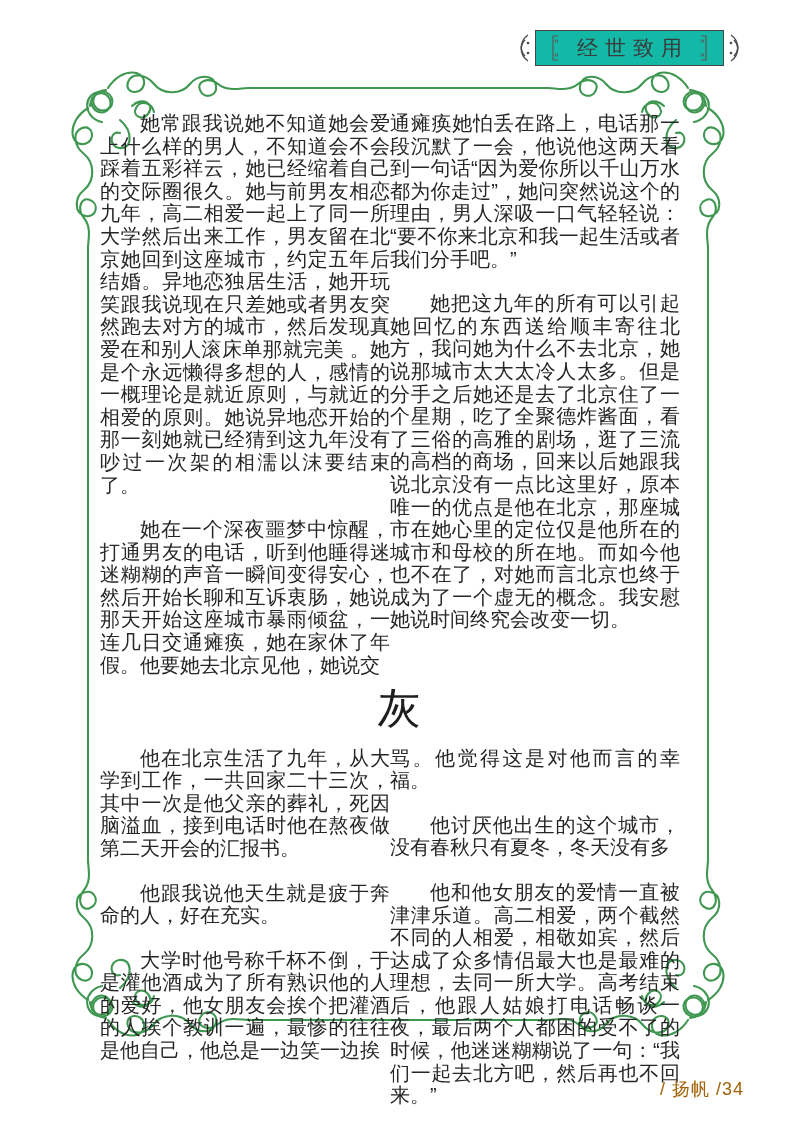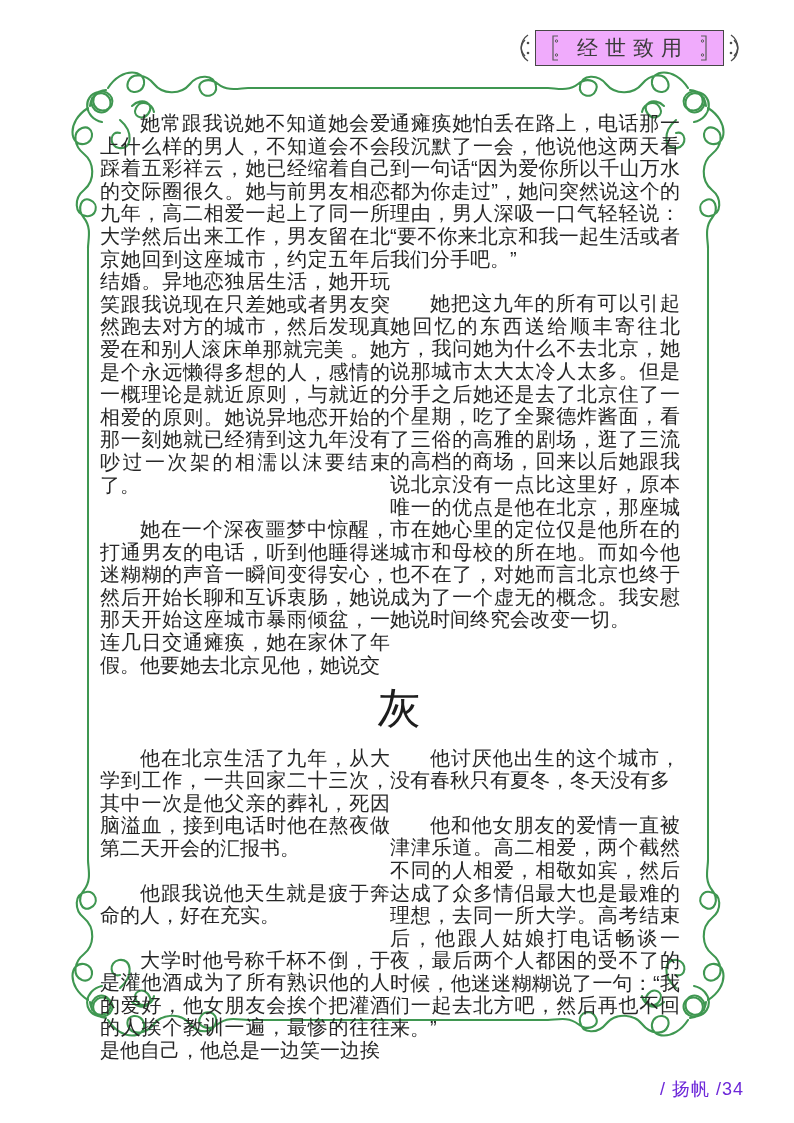--- a/index.html
+++ b/index.html
@@ -21,21 +21,21 @@
   .frame-svg{position:absolute;left:0;top:0;pointer-events:none;}
   
   .badge{
     position:absolute;top:30px;right:50px;
     display:flex;align-items:center;gap:4px;
   }
   .badge-box{
     border:1.6px solid var(--badge-border);
     padding:3px 14px;
     display:flex;align-items:center;gap:10px;
-    background:#f0abfc;
+    background:#14b8a6;
   }
   .badge-label{
     font-size:21px;letter-spacing:7px;color:#3a3a3a;
     line-height:1.2;white-space:nowrap;
     padding-left:7px; 
   }
   .badge-inner-mark{flex:0 0 auto;display:block;}
   
   .main{
     position:absolute;left:100px;top:112px;width:598px;
@@ -58,21 +58,21 @@
     font-family:"Liberation Serif","DejaVu Serif",serif;
     font-weight:400;
     font-size:43px;
     line-height:1.1;
     color:#1d1d1d;
   }
   .footer{
     position:absolute;right:50px;bottom:22px;
   }
   .footer-label{
-    font-size:18px;color:#6d28d9;letter-spacing:1px;
+    font-size:18px;color:#a16207;letter-spacing:1px;
     font-weight:300;white-space:nowrap;
   }
 </style>
 </head>
 <body>
 
 <div class="page">
 
   <svg class="frame-svg" width="794" height="1123" viewBox="0 0 794 1123" aria-hidden="true">
     <defs>
@@ -151,20 +151,21 @@
 
     <h1 class="section-title">灰</h1>
 
     <section class="two-col">
       <div class="col">
         <p>他在北京生活了九年，从大学到工作，一共回家二十三次，其中一次是他父亲的葬礼，死因脑溢血，接到电话时他在熬夜做第二天开会的汇报书。</p>
         <p>他跟我说他天生就是疲于奔命的人，好在充实。</p>
         <p>大学时他号称千杯不倒，于是灌他酒成为了所有熟识他的人的爱好，他女朋友会挨个把灌酒的人挨个教训一遍，最惨的往往是他自己，他总是一边笑一边挨</p>
       </div>
       <div class="col">
+        <p class="no-indent">骂。他觉得这是对他而言的幸福。</p>
         <p>他讨厌他出生的这个城市，没有春秋只有夏冬，冬天没有多</p>
         <p>他和他女朋友的爱情一直被津津乐道。高二相爱，两个截然不同的人相爱，相敬如宾，然后达成了众多情侣最大也是最难的理想，去同一所大学。高考结束后，他跟人姑娘打电话畅谈一夜，最后两个人都困的受不了的时候，他迷迷糊糊说了一句：“我们一起去北方吧，然后再也不回来。”</p>
       </div>
     </section>
 
   </div>
 
   <div class="footer">
     <span class="footer-label">/ 扬帆 /34</span>
   </div>

